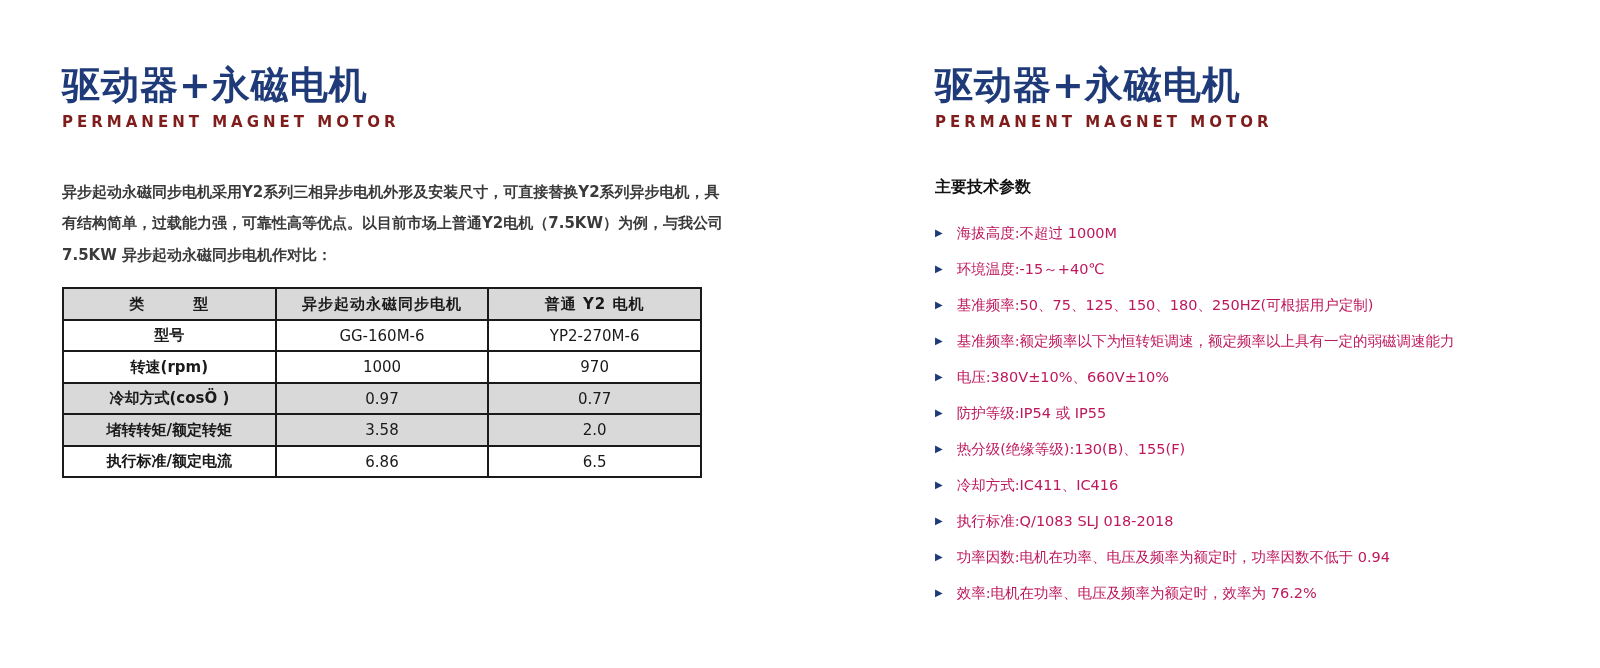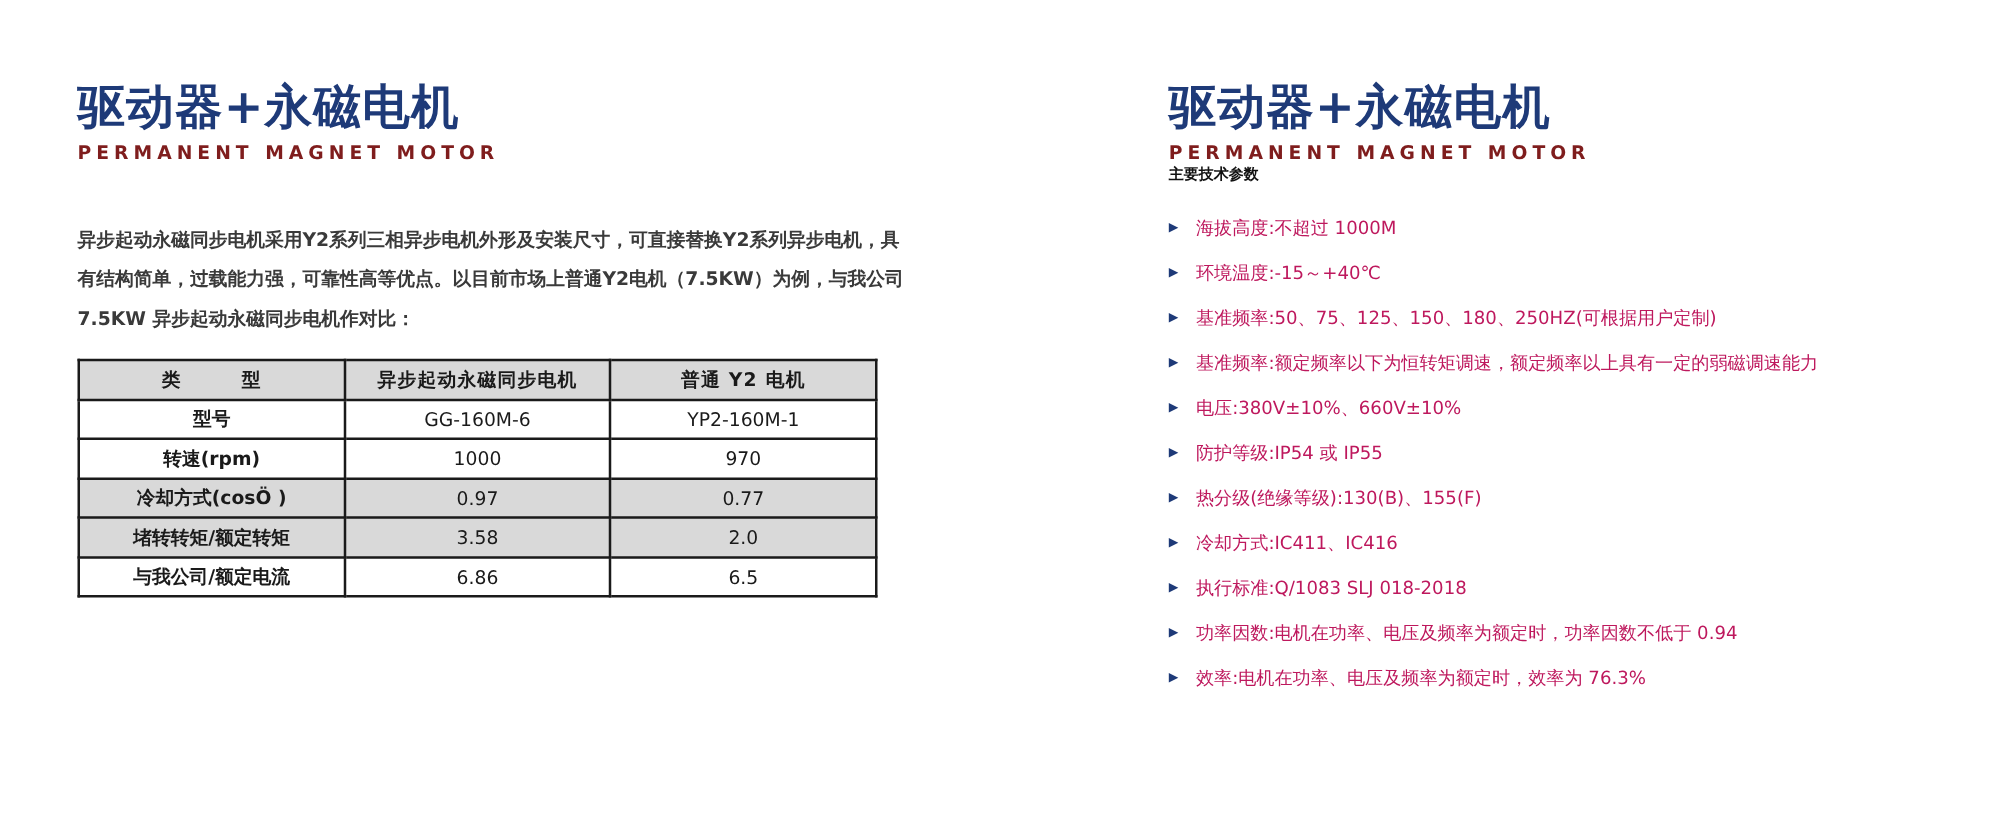--- a/index.html
+++ b/index.html
@@ -18,21 +18,21 @@
   .intro .line { line-height:31.5px; white-space:nowrap; }
 
   table.cmp { margin-top:16px; width:640px; border-collapse:collapse; table-layout:fixed;
               text-align:center; color:#1a1a1a; }
   table.cmp td { border:2px solid #1a1a1a; height:31.5px; font-size:15px;
                  vertical-align:middle; padding:0 0; background:#ffffff; }
   table.cmp tr.gray td { background:#d9d9d9; }
   table.cmp td.lbl { font-weight:700; }
   table.cmp tr.hdr td { font-weight:700; letter-spacing:1px; }
 
-  .section-title { font-size:12px; font-weight:700; color:#111111; }
+  .section-title { margin-top:46px; font-size:16px; font-weight:700; color:#111111; }
 
   ul.specs { margin-top:25px; list-style:none; }
   ul.specs li { display:flex; align-items:flex-start; margin-bottom:16px;
                 font-size:14.5px; line-height:20px; color:#be185d; }
   .tri { flex:0 0 auto; color:#1e3a78; font-size:10px; line-height:20px; margin-right:14px; }
   .tri::before { content:"▶"; }
 </style>
 </head>
 <body>
 
@@ -51,39 +51,39 @@
     <table class="cmp">
       <tbody>
         <tr class="hdr gray">
           <td class="lbl">类　　　型</td>
           <td class="lbl">异步起动永磁同步电机</td>
           <td class="lbl">普通 Y2 电机</td>
         </tr>
         <tr>
           <td class="lbl">型号</td>
           <td>GG-160M-6</td>
-          <td>YP2-160M-1</td>
+          <td>YP2-270M-6</td>
         </tr>
         <tr>
           <td class="lbl">转速(rpm)</td>
           <td>1000</td>
           <td>970</td>
         </tr>
         <tr class="gray">
           <td class="lbl">冷却方式(cosÖ )</td>
           <td>0.97</td>
           <td>0.77</td>
         </tr>
         <tr class="gray">
           <td class="lbl">堵转转矩/额定转矩</td>
           <td>3.58</td>
           <td>2.0</td>
         </tr>
         <tr>
-          <td class="lbl">与我公司/额定电流</td>
+          <td class="lbl">执行标准/额定电流</td>
           <td>6.86</td>
           <td>6.5</td>
         </tr>
       </tbody>
     </table>
   </section>
 
   <section class="page page-right">
     <div class="title">驱动器+永磁电机</div>
     <div class="subtitle">PERMANENT MAGNET MOTOR</div>
@@ -126,18 +126,18 @@
       <li>
           <span class="tri"></span>
           <span>执行标准:Q/1083 SLJ 018-2018</span>
         </li>
       <li>
           <span class="tri"></span>
           <span>功率因数:电机在功率、电压及频率为额定时，功率因数不低于 0.94</span>
         </li>
       <li>
           <span class="tri"></span>
-          <span>效率:电机在功率、电压及频率为额定时，效率为 76.3%</span>
+          <span>效率:电机在功率、电压及频率为额定时，效率为 76.2%</span>
         </li>
     </ul>
   </section>
 
 </div>
 
 </body></html>

